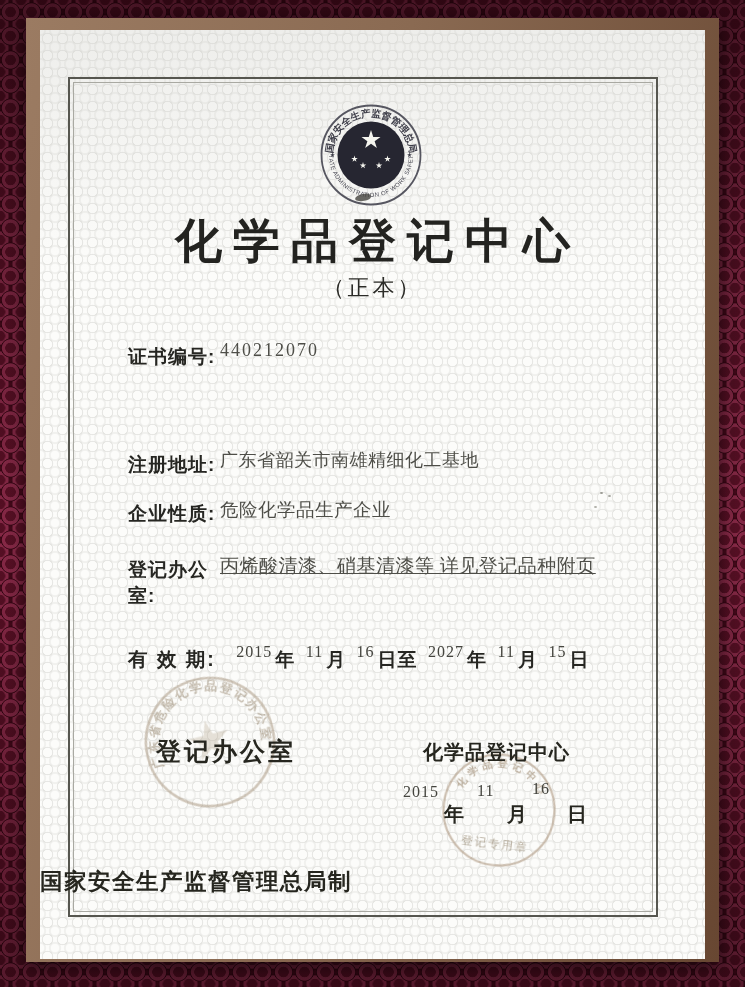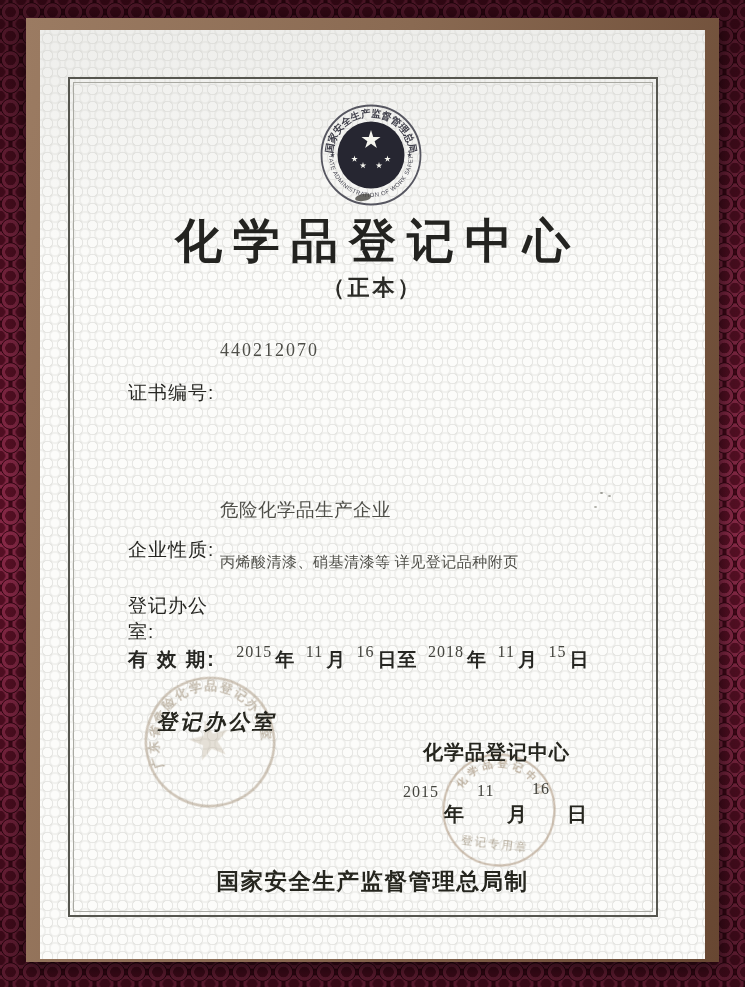--- a/index.html
+++ b/index.html
@@ -35,53 +35,53 @@
 
   .cert-border{position:absolute;left:28px;top:47px;width:586px;height:836px;
     border:2px solid #56564f;}
   .cert-border::after{content:"";position:absolute;inset:3px;border:1px solid #a9a9a2;}
 
   .emblem{position:absolute;left:279px;top:73px;width:104px;height:104px;}
 
   .title{position:absolute;left:0;right:0;top:180px;text-align:center;
     font-size:47px;font-weight:700;letter-spacing:11px;text-indent:11px;color:#232320;}
   .subtitle{position:absolute;left:0;right:0;top:243px;text-align:center;
-    font-size:22px;font-weight:700;letter-spacing:3px;color:#2b2b27;}
+    font-size:22px;font-weight:400;letter-spacing:3px;color:#2b2b27;}
 
   .row{position:absolute;left:88px;display:flex;align-items:flex-start;z-index:2;}
-  .row .lbl{font-weight:400;font-size:19px;color:#262622;letter-spacing:1px;
-    width:92px;flex:0 0 92px;margin-top:36px;}
+  .row .lbl{font-weight:700;font-size:19px;color:#262622;letter-spacing:1px;
+    width:92px;flex:0 0 92px;}
   .row .val{font-family:"Liberation Serif",serif;color:#4e4e48;position:relative;top:-4px;}
   .r1{top:314px}.r2{top:364px}.r3{top:422px}.r4{top:471px}.r5{top:527px}
   .v1{font-size:18px;letter-spacing:2px;}
   .v2{font-size:19px;letter-spacing:1px;}
   .v3{font-size:18px;letter-spacing:0.5px;}
   .v4{font-size:18.5px;letter-spacing:0.5px;}
-  .v5{font-size:15px;letter-spacing:0.5px;top:-2px;}
+  .v5{font-size:19px;letter-spacing:0.5px;top:-2px;text-decoration:underline;}
 
   .validity{position:absolute;left:88px;top:613px;white-space:nowrap;z-index:2;}
   .validity .lbl{font-weight:700;font-size:19.5px;letter-spacing:2px;color:#262622;margin-right:16px;}
   .du{margin-right:6px;white-space:nowrap;text-align:center;}
   .du .num{font-family:"Liberation Serif",serif;font-size:16px;color:#45453f;
     vertical-align:9px;margin-right:3px;letter-spacing:1px;}
   .du .uc{font-weight:700;font-size:19px;color:#262622;letter-spacing:1px;}
 
-  .office-label{position:absolute;left:116px;top:678px;font-size:21px;font-weight:700;
-    letter-spacing:3px;color:#26261f;z-index:3;font-style:italic;}
+  .office-label{position:absolute;left:116px;top:705px;font-size:25px;font-weight:700;
+    letter-spacing:3px;color:#26261f;z-index:3;}
   .center-label{position:absolute;left:383px;top:709px;font-size:20px;font-weight:700;
     letter-spacing:1px;color:#26261f;z-index:3;}
 
   .stamp-left{position:absolute;left:95px;top:637px;width:150px;height:150px;z-index:1;}
   .stamp-right{position:absolute;left:397px;top:718px;width:124px;height:124px;z-index:1;}
 
   .sd{position:absolute;z-index:2;}
   .sd-num{font-family:"Liberation Serif",serif;font-size:16px;color:#45453f;letter-spacing:1px;}
   .sd-uc{font-weight:700;font-size:20px;color:#26261f;}
 
-  .footer{position:absolute;left:0;right:0;top:836px;text-align:center;
+  .footer{position:absolute;left:0;right:0;top:836px;text-align:left;
     font-weight:700;font-size:22.5px;letter-spacing:1.5px;color:#26261f;z-index:2;}
 
   .ink-smudge{position:absolute;left:315px;top:164px;width:16px;height:7px;
     background:#45443f;border-radius:60% 40% 50% 50%;transform:rotate(-8deg);opacity:.8;}
   .speck{position:absolute;width:3px;height:2px;background:#9a9a93;border-radius:50%;
     box-shadow:8px 3px 0 #a5a59e, -6px 14px 0 #b0b0a9;}
 </style>
 </head>
 <body>
 
@@ -122,35 +122,39 @@
       <div class="ink-smudge"></div>
       <div class="speck" style="left:560px;top:462px;"></div>
 
       <div class="title">化学品登记中心</div>
       <div class="subtitle">（正本）</div>
 
       <div class="row r1">
         <span class="lbl">证书编号:</span>
         <span class="val v1">440212070</span>
       </div>
+      <div class="row r3">
+        <span class="lbl">注册地址:</span>
+        <span class="val v3">广东省韶关市南雄精细化工基地</span>
+      </div>
       <div class="row r4">
         <span class="lbl">企业性质:</span>
         <span class="val v4">危险化学品生产企业</span>
       </div>
       <div class="row r5">
         <span class="lbl">登记办公室:</span>
         <span class="val v5">丙烯酸清漆、硝基清漆等 详见登记品种附页</span>
       </div>
 
       <div class="validity">
         <span class="lbl">有 效 期:</span>
         <span class="du"><span class="num">2015</span><span class="uc">年</span></span>
         <span class="du"><span class="num">11</span><span class="uc">月</span></span>
         <span class="du"><span class="num">16</span><span class="uc">日至</span></span>
-        <span class="du"><span class="num">2018</span><span class="uc">年</span></span>
+        <span class="du"><span class="num">2027</span><span class="uc">年</span></span>
         <span class="du"><span class="num">11</span><span class="uc">月</span></span>
         <span class="du"><span class="num">15</span><span class="uc">日</span></span>
       </div>
 
       <svg class="stamp-left" viewBox="0 0 150 150">
         <defs>
             <path id="arcL" d="M 26.1 92.8 A 52 52 0 1 1 123.9 92.8" fill="none"></path>
           </defs>
         <g transform="rotate(-14 75 75)" opacity="0.55" filter="url(#fblur05)">
           <circle cx="75" cy="75" r="64" fill="none" stroke="#ab9a84" stroke-width="2.6"></circle>

